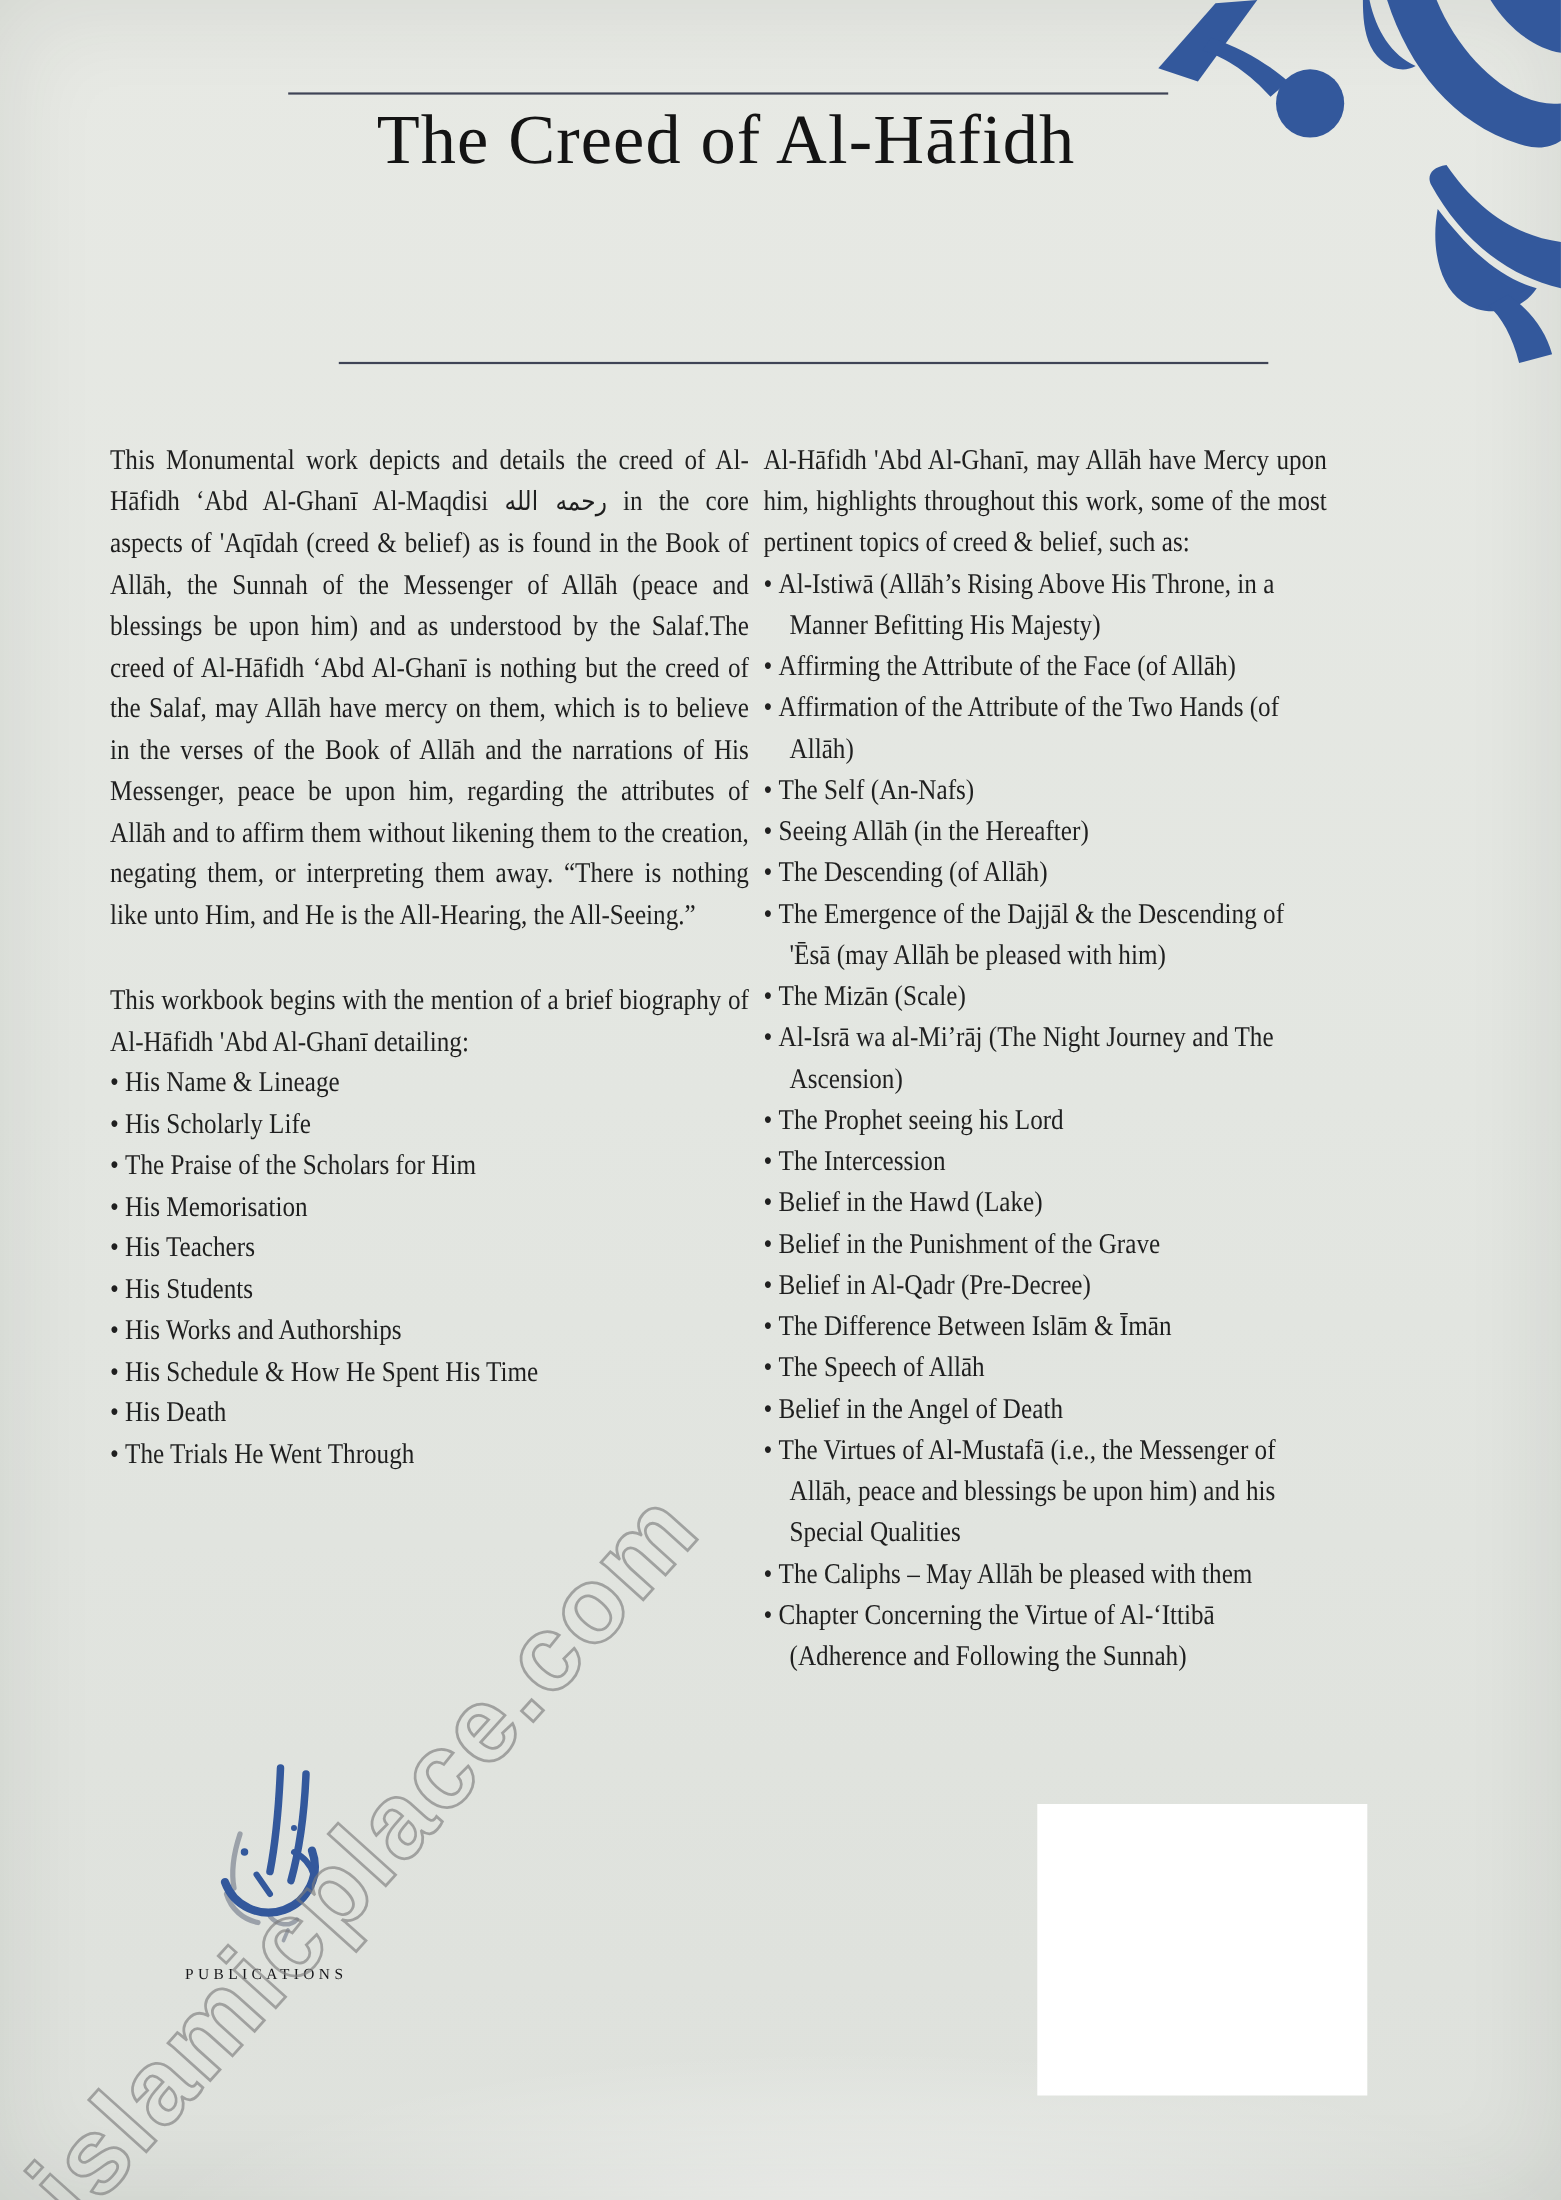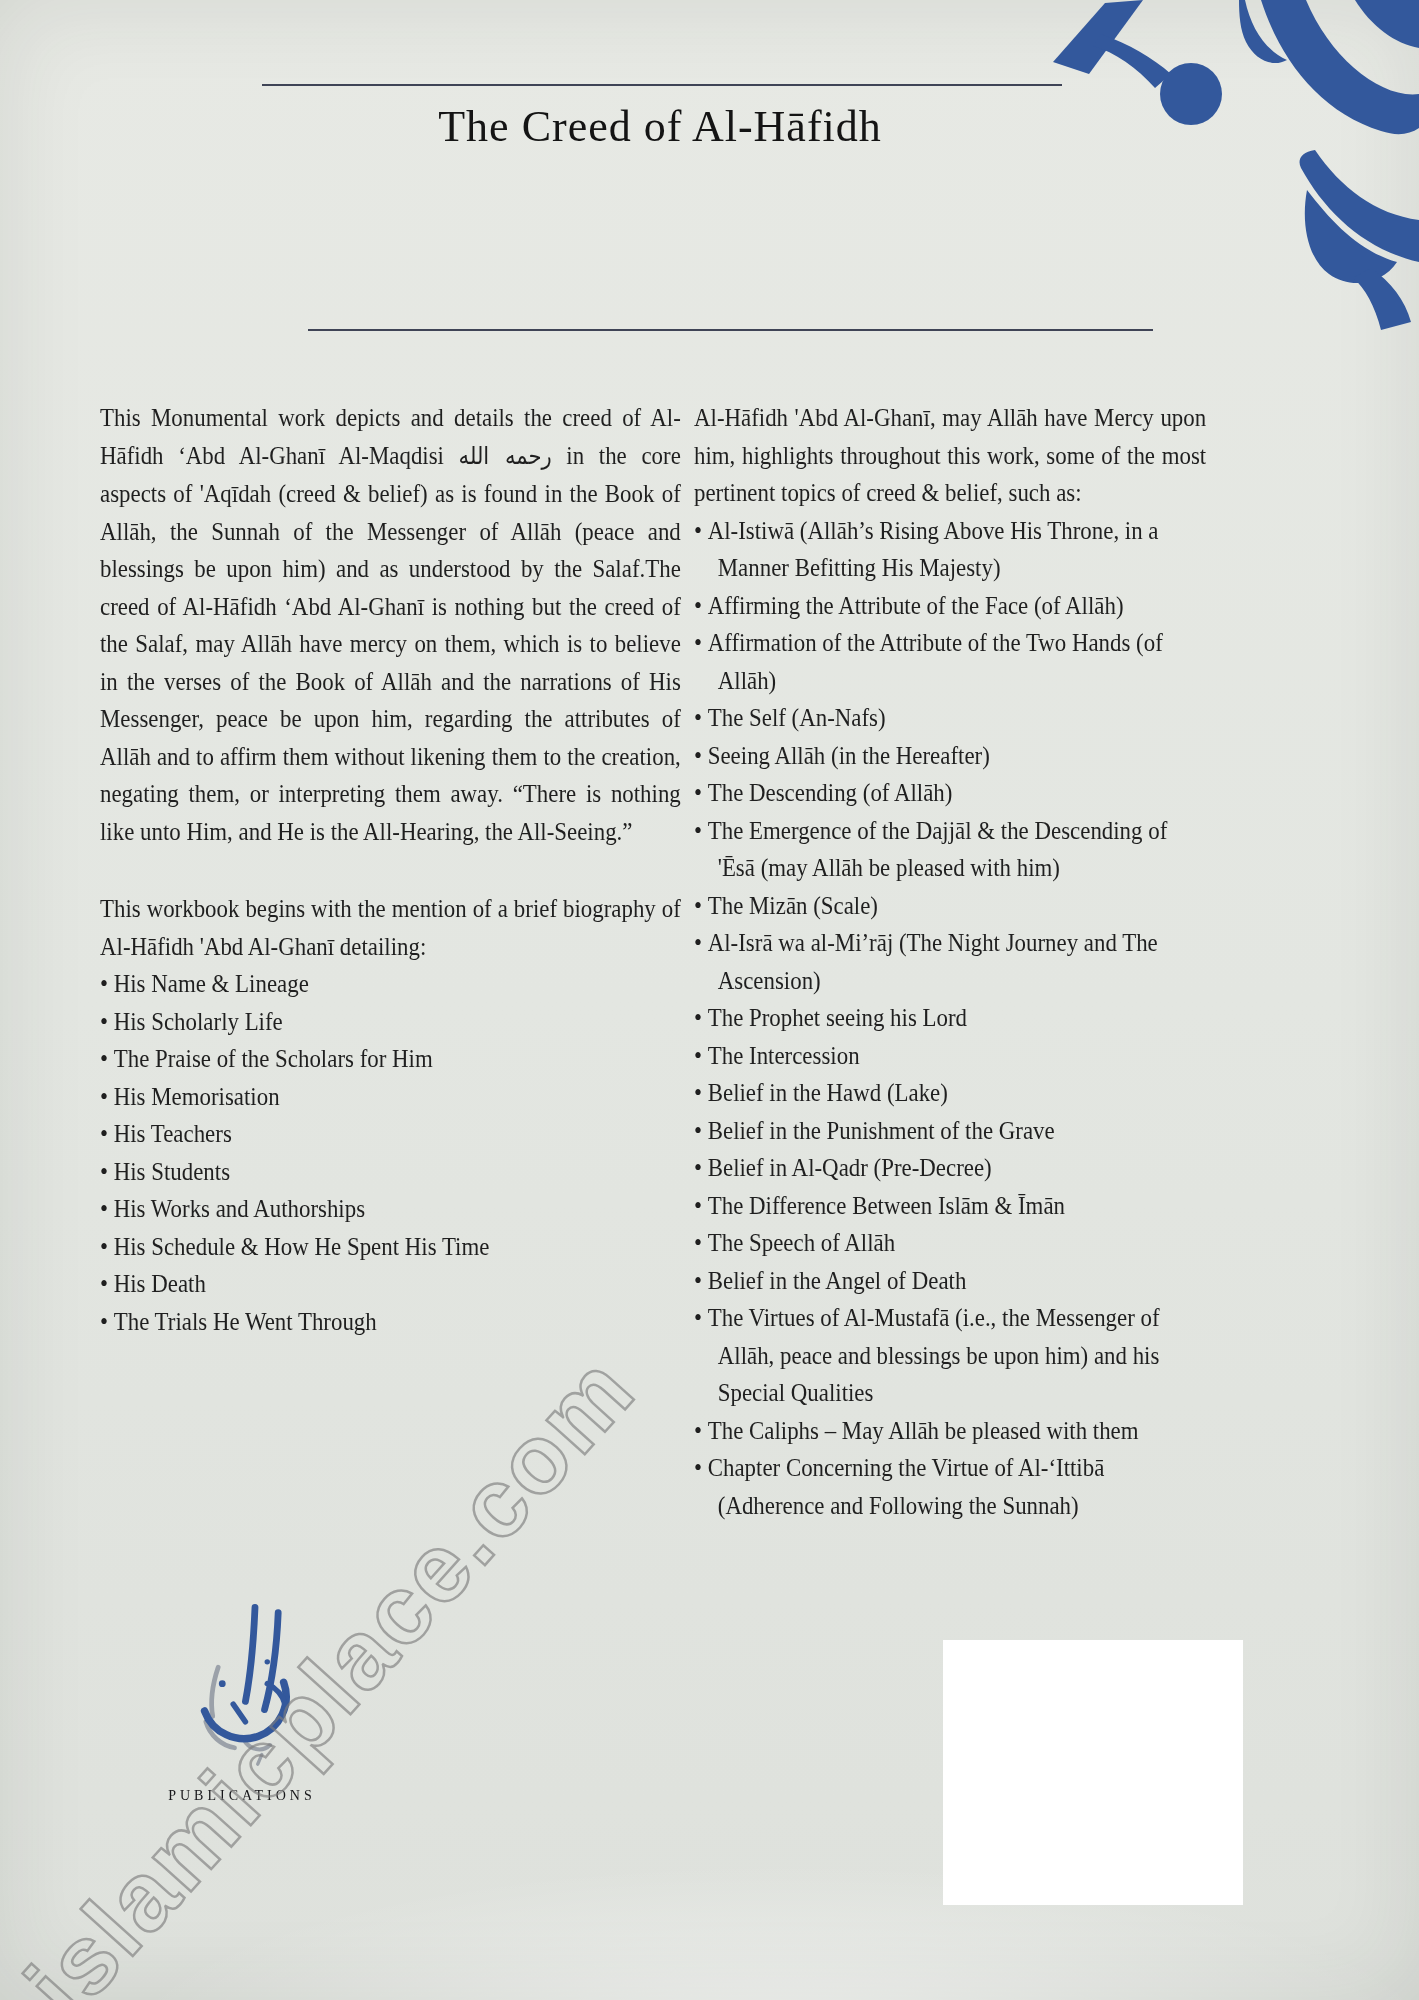--- a/index.html
+++ b/index.html
@@ -7,21 +7,21 @@
     position:relative;width:1419px;height:2000px;overflow:hidden;
     background:linear-gradient(180deg,#e7e9e4 0%,#e3e6e1 50%,#dee1dc 100%);
     font-family:"Liberation Serif",serif;color:#1f1f1f;
     box-shadow:inset 0 0 90px rgba(40,45,40,0.10);
   }
   .rule{position:absolute;height:2px;background:#3f4456;}
   .rule-top{left:262px;top:84px;width:800px;}
   .rule-bottom{left:308px;top:329px;width:845px;}
   .title{
     position:absolute;left:150px;top:88px;width:1020px;margin:0;
-    text-align:center;font-weight:400;font-size:44px;line-height:77px;
+    text-align:center;font-weight:400;font-size:64px;line-height:77px;
     letter-spacing:1px;color:#141414;
   }
   .col{position:absolute;top:399px;font-size:26px;line-height:37.5px;
        transform:scaleX(0.88);transform-origin:0 0;}
   .col-left{left:100px;width:660px;}
   .col-right{left:694px;width:582px;}
   .col p{margin:0;text-align:justify;}
   .col p.para2{margin-top:40px;}
   .col ul{list-style:none;margin:0;padding:0;text-align:left;}
   .col li{padding-left:27px;text-indent:-27px;}

